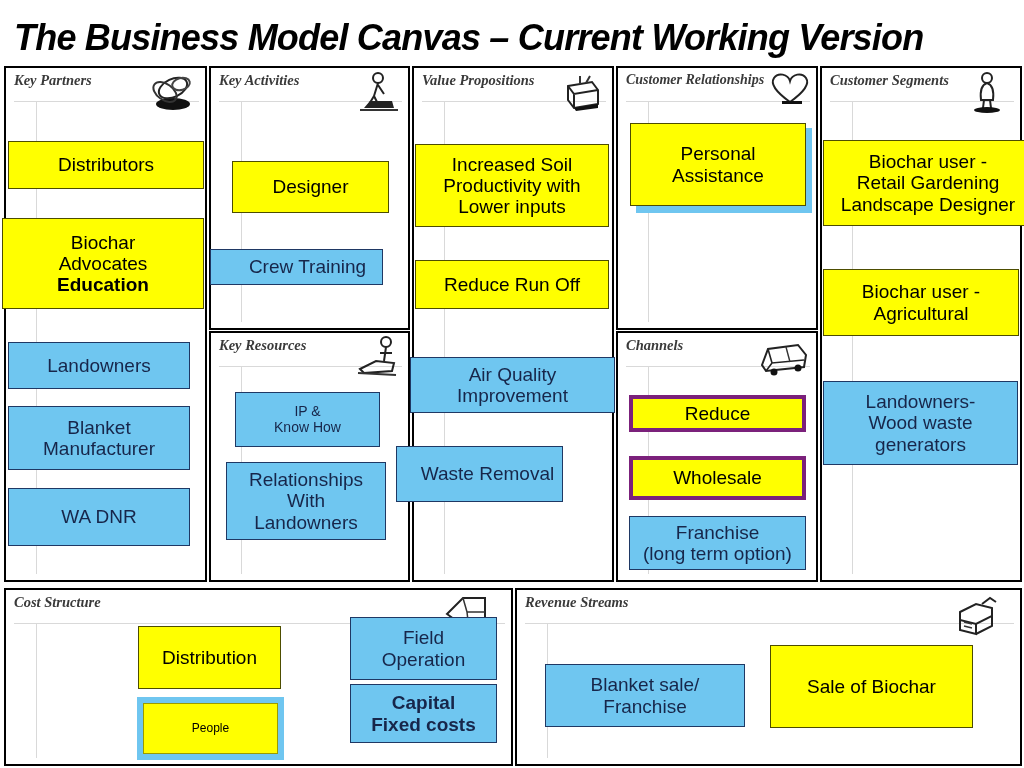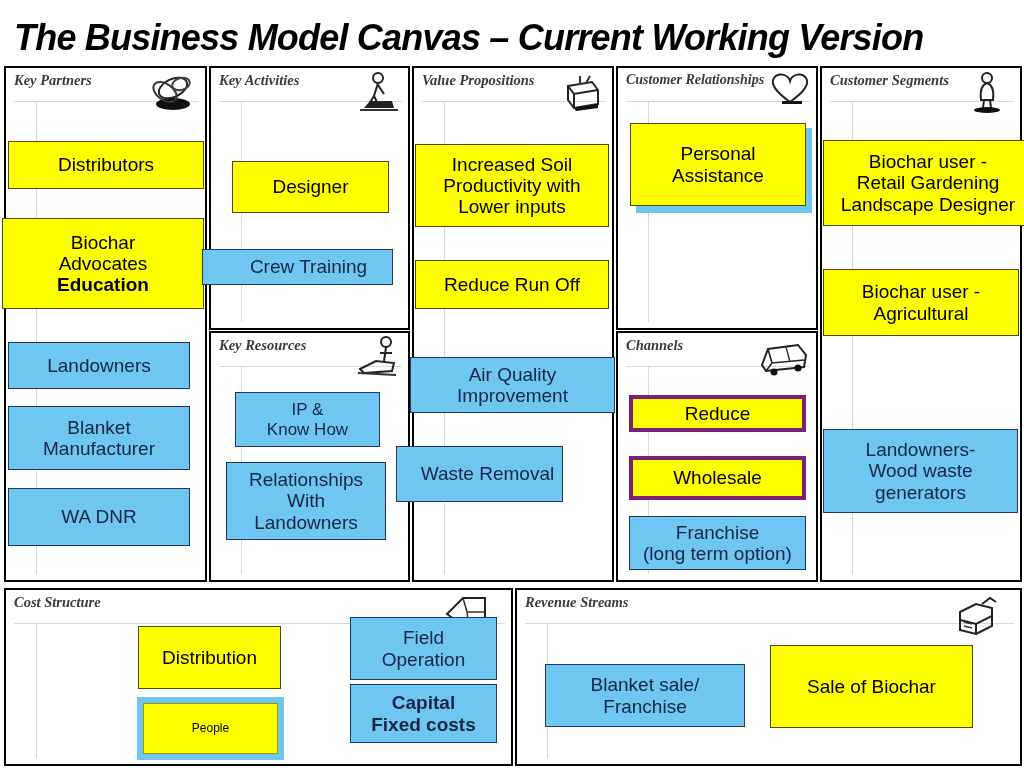--- a/index.html
+++ b/index.html
@@ -108,36 +108,36 @@
     <div class="icon">
       <svg viewBox="0 0 56 44">
           <circle cx="32" cy="8" r="5" fill="none" stroke="#222" stroke-width="2"></circle>
       <path d="M32 13 L28 26 M32 15 L38 24 M28 26 L22 36 M28 26 L33 36" stroke="#222" stroke-width="2" fill="none"></path>
       <path d="M18 38 L48 38 L46 31 L24 31 Z" fill="#222"></path>
       <path d="M14 40 L52 40" stroke="#333" stroke-width="2"></path>
         </svg>
     </div>
   </div>
   <div class="note yellow" style="left:232px;top:161px;width:157px;height:52px;font-size:19px;">Designer</div>
-  <div class="note blue" style="left:202px;top:249px;width:191px;height:36px;font-size:19px;padding-left:22px;">Crew Training</div>
+  <div class="note blue" style="left:210px;top:249px;width:173px;height:36px;font-size:19px;padding-left:22px;">Crew Training</div>
 
   <div class="cell" style="left:209px;top:331px;width:201px;height:251px;">
     <div class="guide-h"></div>
     <div class="guide-v"></div>
     <div class="cell-head">Key Resources</div>
     <div class="icon">
       <svg viewBox="0 0 56 44">
           <circle cx="40" cy="7" r="5" fill="none" stroke="#222" stroke-width="2"></circle>
       <path d="M40 12 L38 26 M34 18 L46 18" stroke="#222" stroke-width="2"></path>
       <path d="M14 34 L30 26 L48 28 L46 36 L18 38 Z" fill="none" stroke="#222" stroke-width="2"></path>
       <path d="M12 38 L50 40" stroke="#333" stroke-width="2"></path>
         </svg>
     </div>
   </div>
-  <div class="note blue" style="left:235px;top:392px;width:145px;height:55px;font-size:17px;">IP &amp;
+  <div class="note blue" style="left:235px;top:392px;width:145px;height:55px;font-size:14px;">IP &amp;
 Know How</div>
   <div class="note blue" style="left:226px;top:462px;width:160px;height:78px;font-size:19px;">Relationships
 With
 Landowners</div>
 
   <div class="cell" style="left:412px;top:66px;width:202px;height:516px;">
     <div class="guide-h"></div>
     <div class="guide-v"></div>
     <div class="cell-head">Value Propositions</div>
     <div class="icon">
@@ -203,21 +203,21 @@
       <path d="M16 30 L15 38 M22 30 L23 38" stroke="#222" stroke-width="2"></path>
       <ellipse cx="19" cy="40" rx="13" ry="3" fill="#111"></ellipse>
         </svg>
     </div>
   </div>
   <div class="note yellow" style="left:823px;top:140px;width:210px;height:86px;font-size:19px;">Biochar user -
 Retail Gardening
 Landscape Designer</div>
   <div class="note yellow" style="left:823px;top:269px;width:196px;height:67px;font-size:19px;">Biochar user -
 Agricultural</div>
-  <div class="note blue" style="left:823px;top:381px;width:195px;height:84px;font-size:19px;margin-top:48px;">Landowners-
+  <div class="note blue" style="left:823px;top:381px;width:195px;height:84px;font-size:19px;">Landowners-
 Wood waste
 generators</div>
 
   <div class="cell" style="left:4px;top:588px;width:509px;height:178px;">
     <div class="guide-h"></div>
     <div class="guide-v"></div>
     <div class="cell-head">Cost Structure</div>
     <div class="icon" style="right:20px;top:2px;width:50px;height:40px;">
       <svg viewBox="0 0 50 40">
           <path d="M6 22 L22 6 L44 6 L44 26 L28 38 Z" fill="none" stroke="#222" stroke-width="2"></path>

